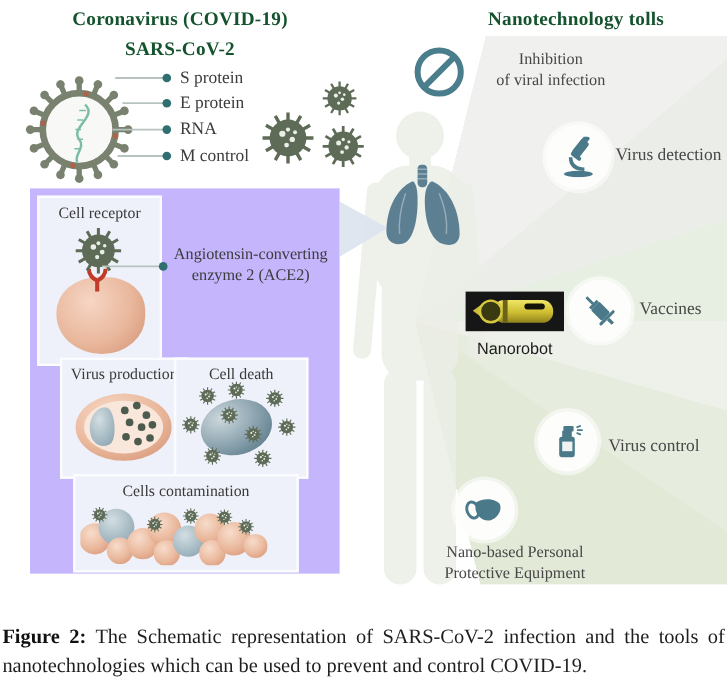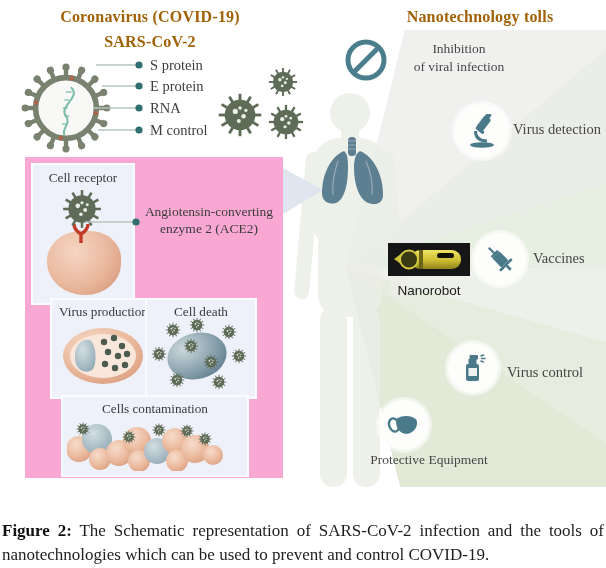--- a/index.html
+++ b/index.html
@@ -1,22 +1,22 @@
 <!DOCTYPE html>
 <html><head>
 <meta charset="utf-8">
 <style>
   html,body{margin:0;padding:0;background:#fff;}
   .stage{position:relative;width:606px;height:568px;background:#fff;overflow:hidden;
          font-family:"Liberation Serif",serif;color:#3c3c3c;}
   .abs{position:absolute;}
-  .hdr{font-weight:bold;font-size:16px;color:#a16207;text-align:center;letter-spacing:.2px;}
+  .hdr{font-weight:bold;font-size:16px;color:#14532d;text-align:center;letter-spacing:.2px;}
   .lbl{font-size:14.5px;color:#3c3c3c;white-space:nowrap;}
   .boxlbl{font-size:13.2px;color:#3a3a3a;text-align:center;white-space:nowrap;}
-  .panel{background:#f9a8d4;}
+  .panel{background:#c4b5fd;}
   .pbox{position:absolute;background:#eef1f9;border:2px solid #fbfcff;}
   .tool-circle{position:absolute;border-radius:50%;background:#fdfdfc;
                box-shadow:0 0 0 3px rgba(255,255,255,.55);display:flex;align-items:center;justify-content:center;}
   .tool-label{font-size:14.5px;color:#474747;white-space:nowrap;}
   .two-line{font-size:13.5px;line-height:1.3;text-align:center;color:#474747;margin-left:15px;}
   .caption{font-size:17px;line-height:1.42;color:#1e1e1e;text-align:justify;margin-top:24px;}
   .caption b{color:#111;}
   .sans{font-family:"Liberation Sans",sans-serif;}
   svg{display:block;}
 </style>
@@ -361,20 +361,21 @@
   </div>
   <div class="abs tool-label" style="left:507px;top:364px;">Virus control</div>
 
   <div class="tool-circle" style="left:379px;top:400px;width:50px;height:50px;">
     <svg width="34" height="26" viewBox="0 0 34 26">
       <ellipse cx="7" cy="13" rx="4.8" ry="6.8" fill="#fdfdfc" stroke="#4a7a89" stroke-width="2.4" transform="rotate(-18 7 13)"></ellipse>
       <path d="M10,6.5 C16,2.5 26,3.5 29.5,8 C31.5,13 28,19.5 22,21.5 C16,23 11,19 9.5,13.5 C9,10.5 9,8 10,6.5 Z" fill="#4a7a89"></path>
     </svg>
   </div>
   <div class="abs two-line" style="left:347px;top:451px;width:134px;">
+    <div>Nano-based Personal</div>
     <div>Protective Equipment</div>
   </div>
 
   <div class="abs caption" style="left:2px;top:495px;width:602px;">
     <b>Figure 2:</b><span> The Schematic representation of SARS-CoV-2 infection and the tools of  nanotechnologies which can be used to prevent and control COVID-19.</span>
   </div>
 
 </div>
 
 </body></html>

